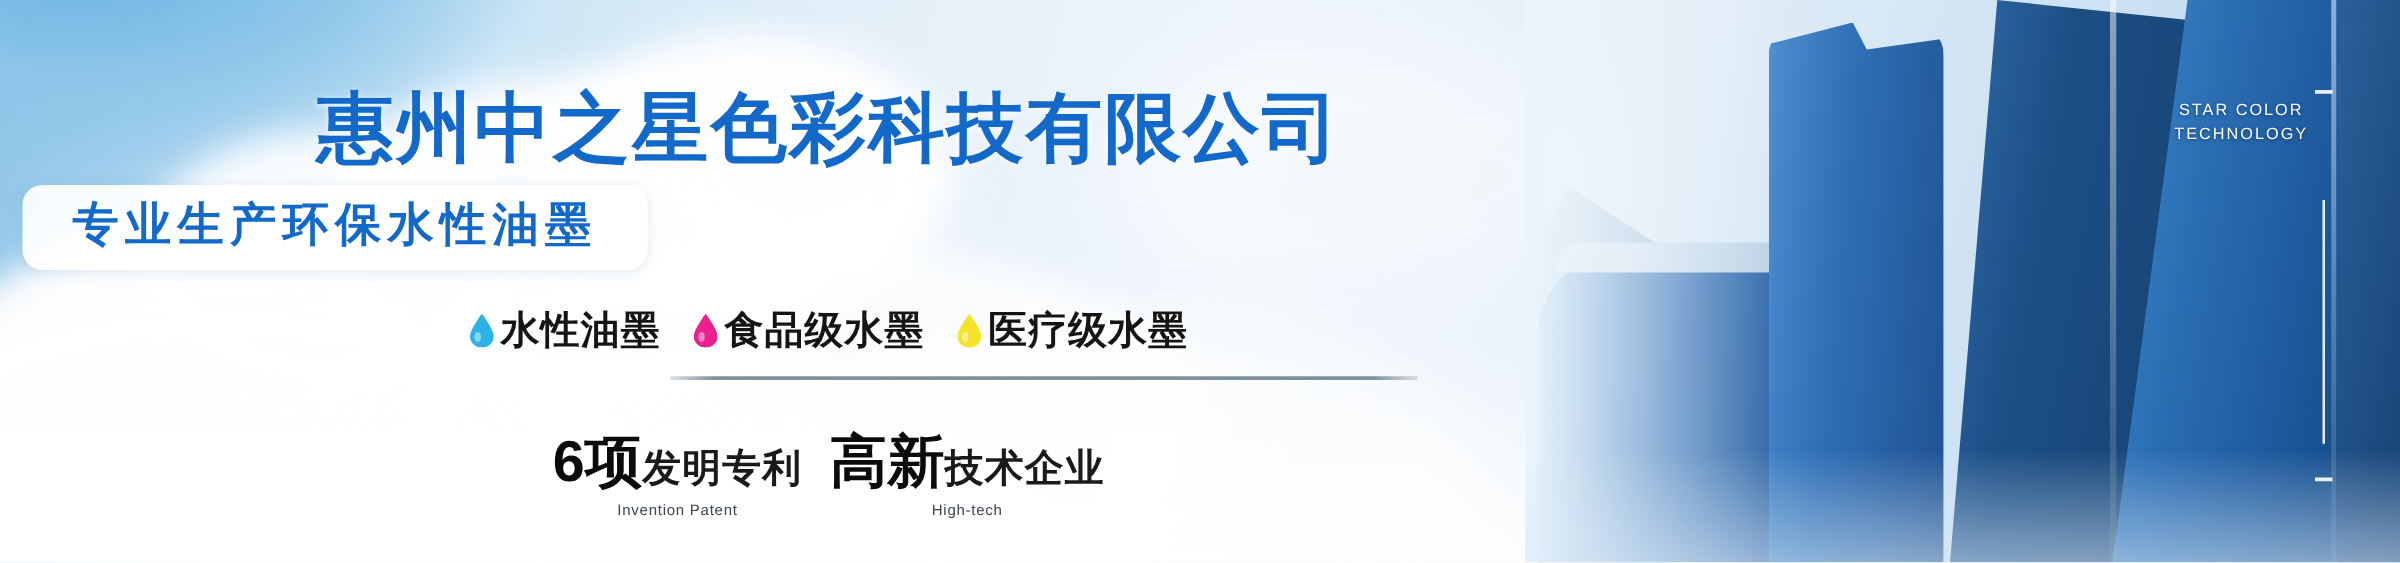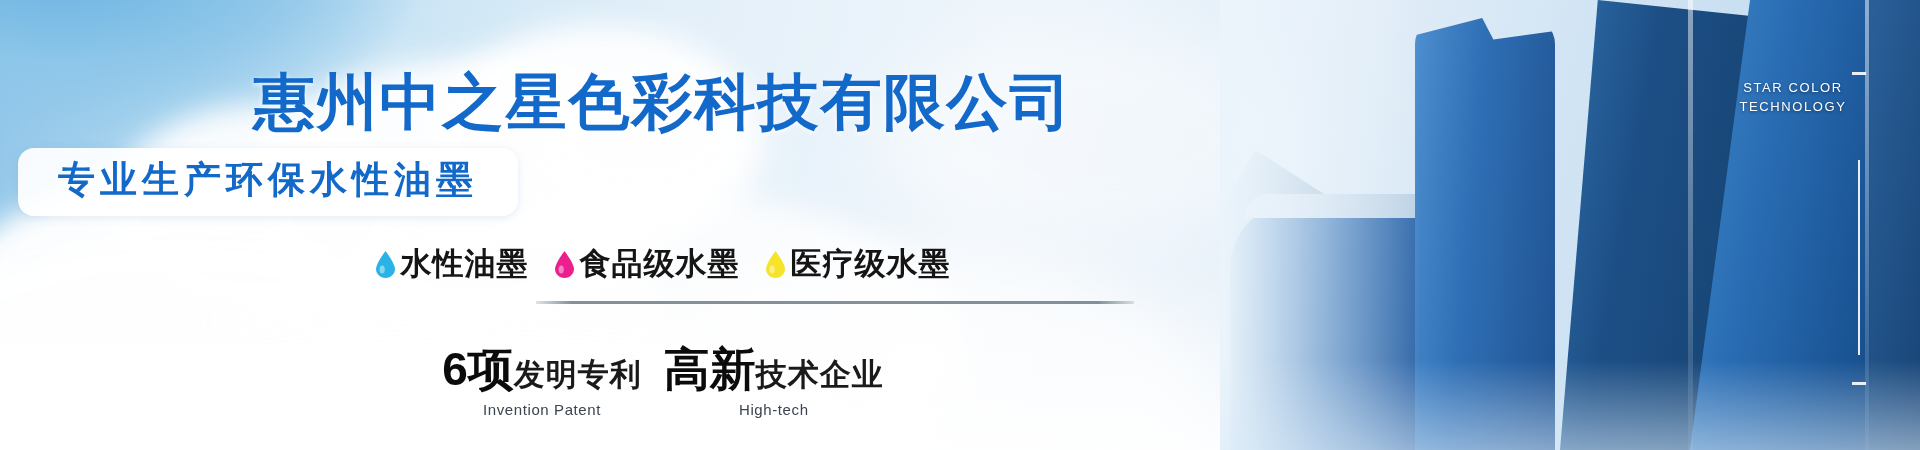--- a/index.html
+++ b/index.html
@@ -126,21 +126,21 @@
      background:linear-gradient(to right,rgba(130,145,158,.25),rgba(110,125,138,.85) 6%,rgba(110,125,138,.85) 94%,rgba(130,145,158,.25));}
 
   .badges{position:absolute;left:0;top:330px;width:1290px;
      display:flex;justify-content:center;align-items:flex-start;gap:22px;}
   .badge{text-align:center;}
   .badge-cn{font-size:0;white-space:nowrap;line-height:1;margin-top:16px;}
   .badge-cn .big{font-size:46px;font-weight:bold;color:#0b0b0b;letter-spacing:0px;
      text-shadow:0 1px 3px rgba(255,255,255,.7);}
   .badge-cn .small{font-size:31px;font-weight:bold;color:#1a1a1a;letter-spacing:1px;
      text-shadow:0 1px 3px rgba(255,255,255,.7);}
-  .badge-en{margin-top:9px;font-size:15px;color:#3b4450;letter-spacing:.6px;
+  .badge-en{margin-top:9px;font-size:12px;color:#3b4450;letter-spacing:.6px;
      text-shadow:0 1px 2px rgba(255,255,255,.8);}
 </style>
 </head>
 <body>
 
 <div class="banner">
 
   <div class="sky">
     <div class="sky-blue"></div>
     <div class="cloud c1"></div>

